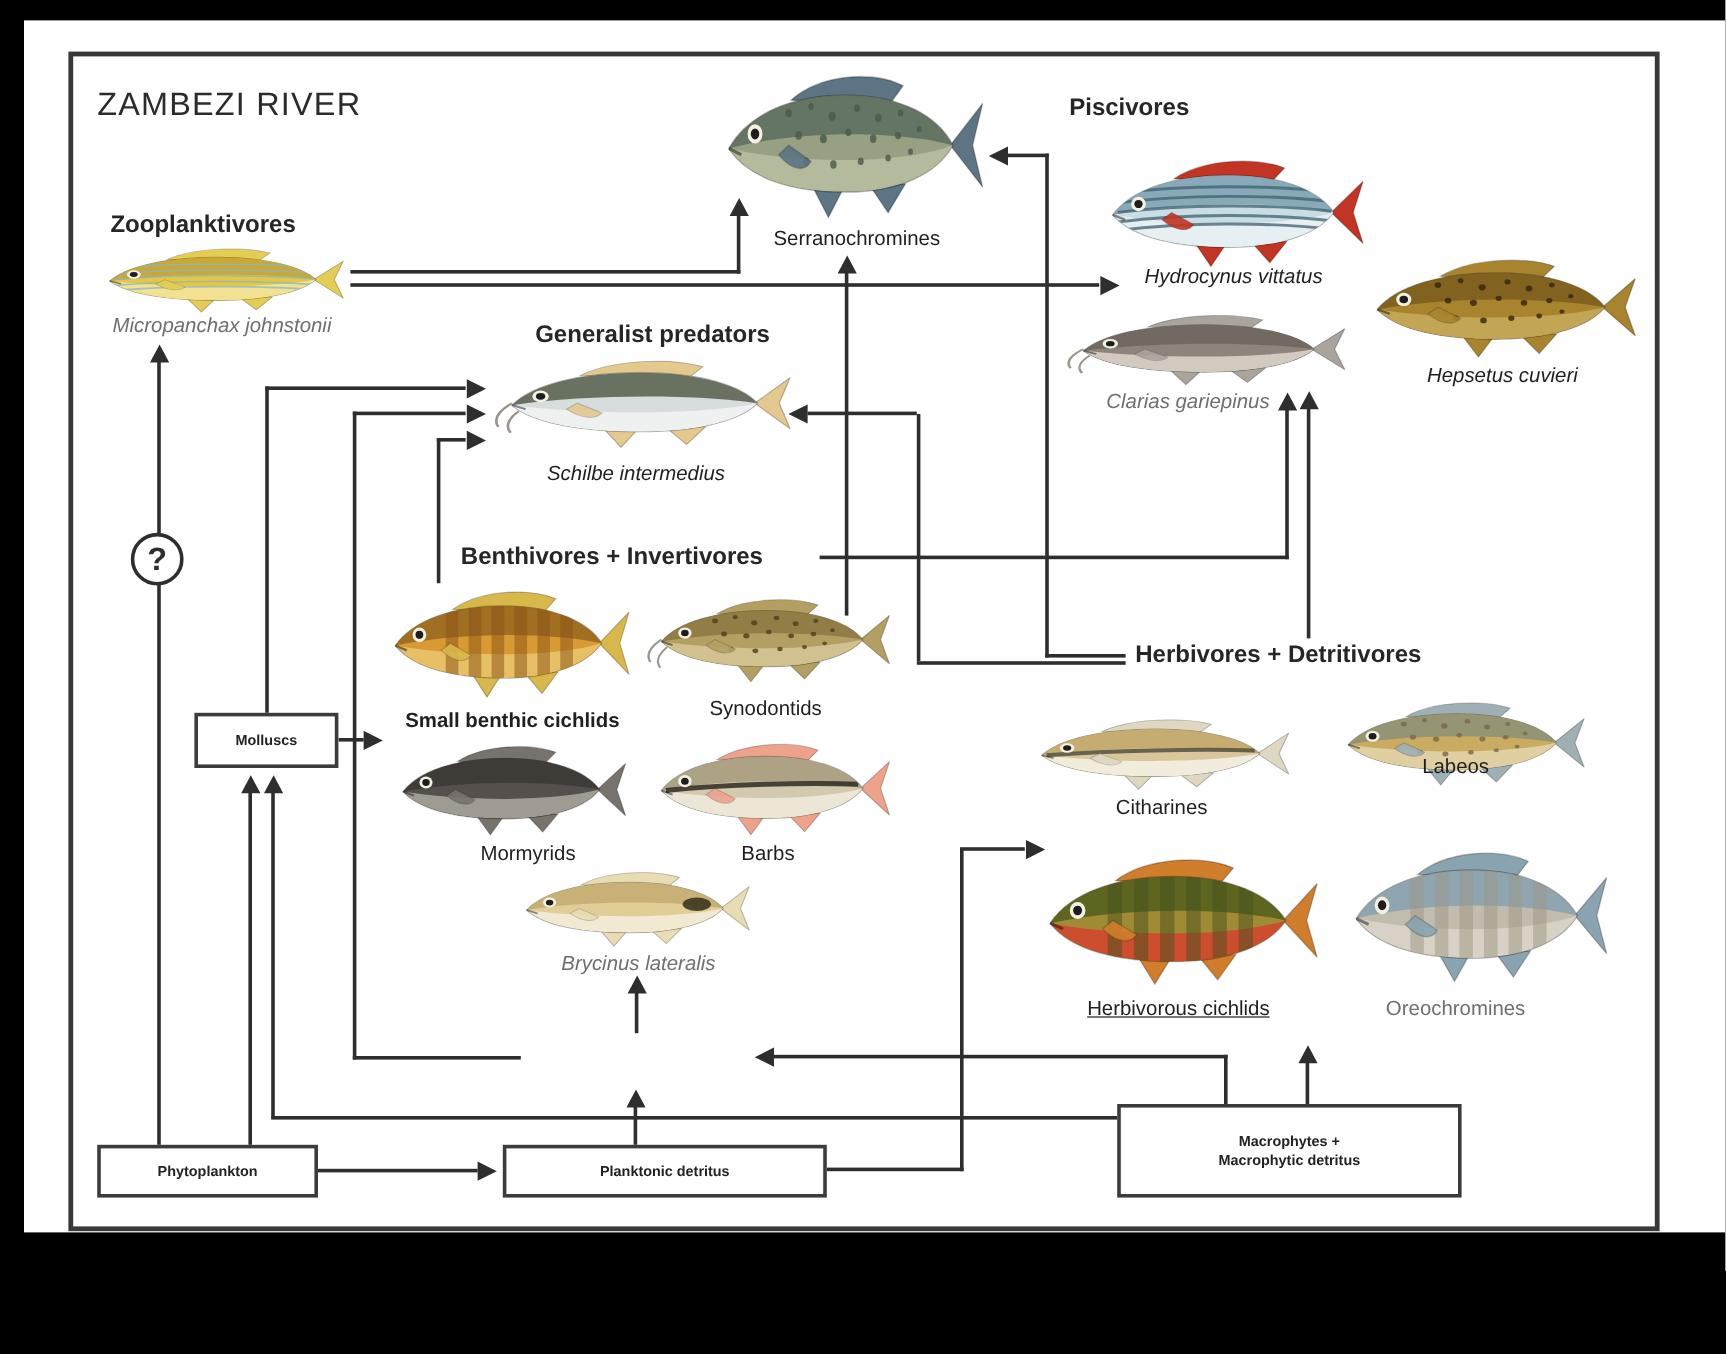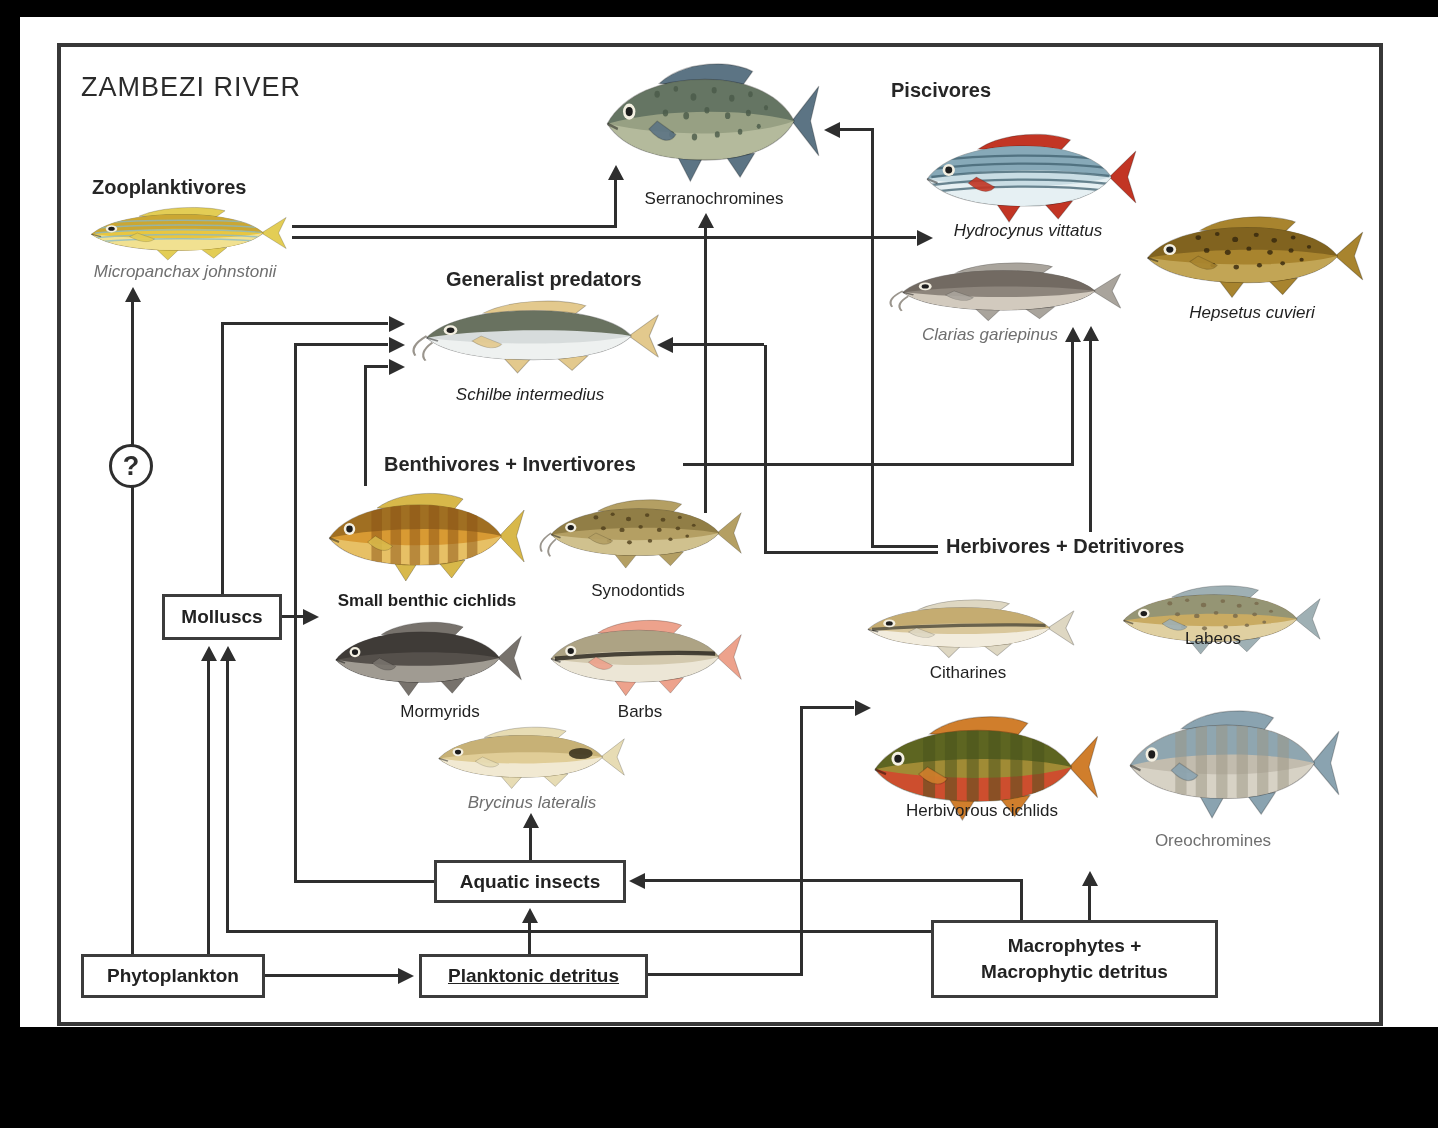--- a/index.html
+++ b/index.html
@@ -5,21 +5,21 @@
   html,body{margin:0;padding:0;}
   body{font-family:"Liberation Sans", sans-serif;}
   .canvas{position:relative;width:1438px;height:1128px;background:#000;overflow:hidden;}
   .paper{position:absolute;left:20px;top:17px;width:1418px;height:1010px;background:#fff;}
   .frame{position:absolute;left:57px;top:43px;width:1326px;height:983px;border:4px solid #383838;background:#fff;box-sizing:border-box;}
   .title{position:absolute;font-size:27px;font-weight:normal;color:#2b2b2b;letter-spacing:1px;white-space:nowrap;}
   .grouplabel{position:absolute;font-size:20px;font-weight:bold;color:#262626;white-space:nowrap;}
   .cap{position:absolute;font-size:17px;color:#1f1f1f;white-space:nowrap;transform:translateX(-50%);}
   .cap.it{font-style:italic;}
   .cap.gray{color:#6f6f6f;}
-  .nodebox{position:absolute;background:#fff;border:3px solid #3c3c3c;box-sizing:border-box;display:flex;flex-direction:column;align-items:center;justify-content:center;font-weight:bold;font-size:19px;color:#222;text-align:center;line-height:1.35;}
+  .nodebox{position:absolute;background:#fff;border:3px solid #3c3c3c;box-sizing:border-box;display:flex;flex-direction:column;align-items:center;justify-content:center;font-weight:bold;font-size:12px;color:#222;text-align:center;line-height:1.35;}
   .ln{position:absolute;background:#2e2e2e;}
   .ah{position:absolute;width:0;height:0;}
   .ah.up{border-left:8px solid transparent;border-right:8px solid transparent;border-bottom:15px solid #2e2e2e;}
   .ah.right{border-top:8px solid transparent;border-bottom:8px solid transparent;border-left:16px solid #2e2e2e;}
   .ah.left{border-top:8px solid transparent;border-bottom:8px solid transparent;border-right:16px solid #2e2e2e;}
   .qcircle{position:absolute;left:109px;top:444px;width:44px;height:44px;border:3px solid #2e2e2e;border-radius:50%;background:#fff;box-sizing:border-box;display:flex;align-items:center;justify-content:center;font-size:27px;font-weight:bold;color:#2e2e2e;z-index:5;}
   .fish{position:absolute;}
   .fish svg{width:100%;height:100%;overflow:visible;display:block;}
 </style>
 </head>
@@ -115,27 +115,24 @@
     <div class="ah up" style="left:523px;top:813px;"></div>
   </div>
 
   <div class="qcircle">
       <span>?</span>
     </div>
 
   <div class="nodebox" style="left:162px;top:594px;width:120px;height:46px;">
       <span>Molluscs</span>
     </div>
-  <div class="nodebox" style="left:434px;top:860px;width:192px;height:43px;">
-      <span>Aquatic insects</span>
-    </div>
   <div class="nodebox" style="left:81px;top:954px;width:184px;height:44px;">
       <span>Phytoplankton</span>
     </div>
-  <div class="nodebox" style="left:419px;top:954px;width:229px;height:44px;text-decoration:underline;">
+  <div class="nodebox" style="left:419px;top:954px;width:270px;height:44px;">
       <span>Planktonic detritus</span>
     </div>
   <div class="nodebox" style="left:931px;top:920px;width:287px;height:78px;">
     <span>Macrophytes +</span>
     <span>Macrophytic detritus</span>
   </div>
 
   <div class="fish" style="left:80px;top:203px;width:210px;height:60px;">
       <svg viewBox="0 0 220 100" preserveAspectRatio="none">
         <defs>
@@ -578,15 +575,15 @@
   <div class="cap it gray" style="left:990px;top:325px;">Clarias gariepinus</div>
   <div class="cap it" style="left:1252px;top:303px;">Hepsetus cuvieri</div>
   <div class="cap it" style="left:530px;top:385px;">Schilbe intermedius</div>
   <div class="cap" style="left:427px;top:591px;font-weight:bold;">Small benthic cichlids</div>
   <div class="cap" style="left:638px;top:581px;">Synodontids</div>
   <div class="cap" style="left:440px;top:702px;">Mormyrids</div>
   <div class="cap" style="left:640px;top:702px;">Barbs</div>
   <div class="cap it gray" style="left:532px;top:793px;">Brycinus lateralis</div>
   <div class="cap" style="left:968px;top:663px;">Citharines</div>
   <div class="cap" style="left:1213px;top:629px;">Labeos</div>
-  <div class="cap" style="left:982px;top:801px;">Herbivorous cichlids</div>
+  <div class="cap" style="left:982px;top:831px;text-decoration:underline;">Herbivorous cichlids</div>
   <div class="cap gray" style="left:1213px;top:831px;">Oreochromines</div>
 </div>
 
 </body></html>

